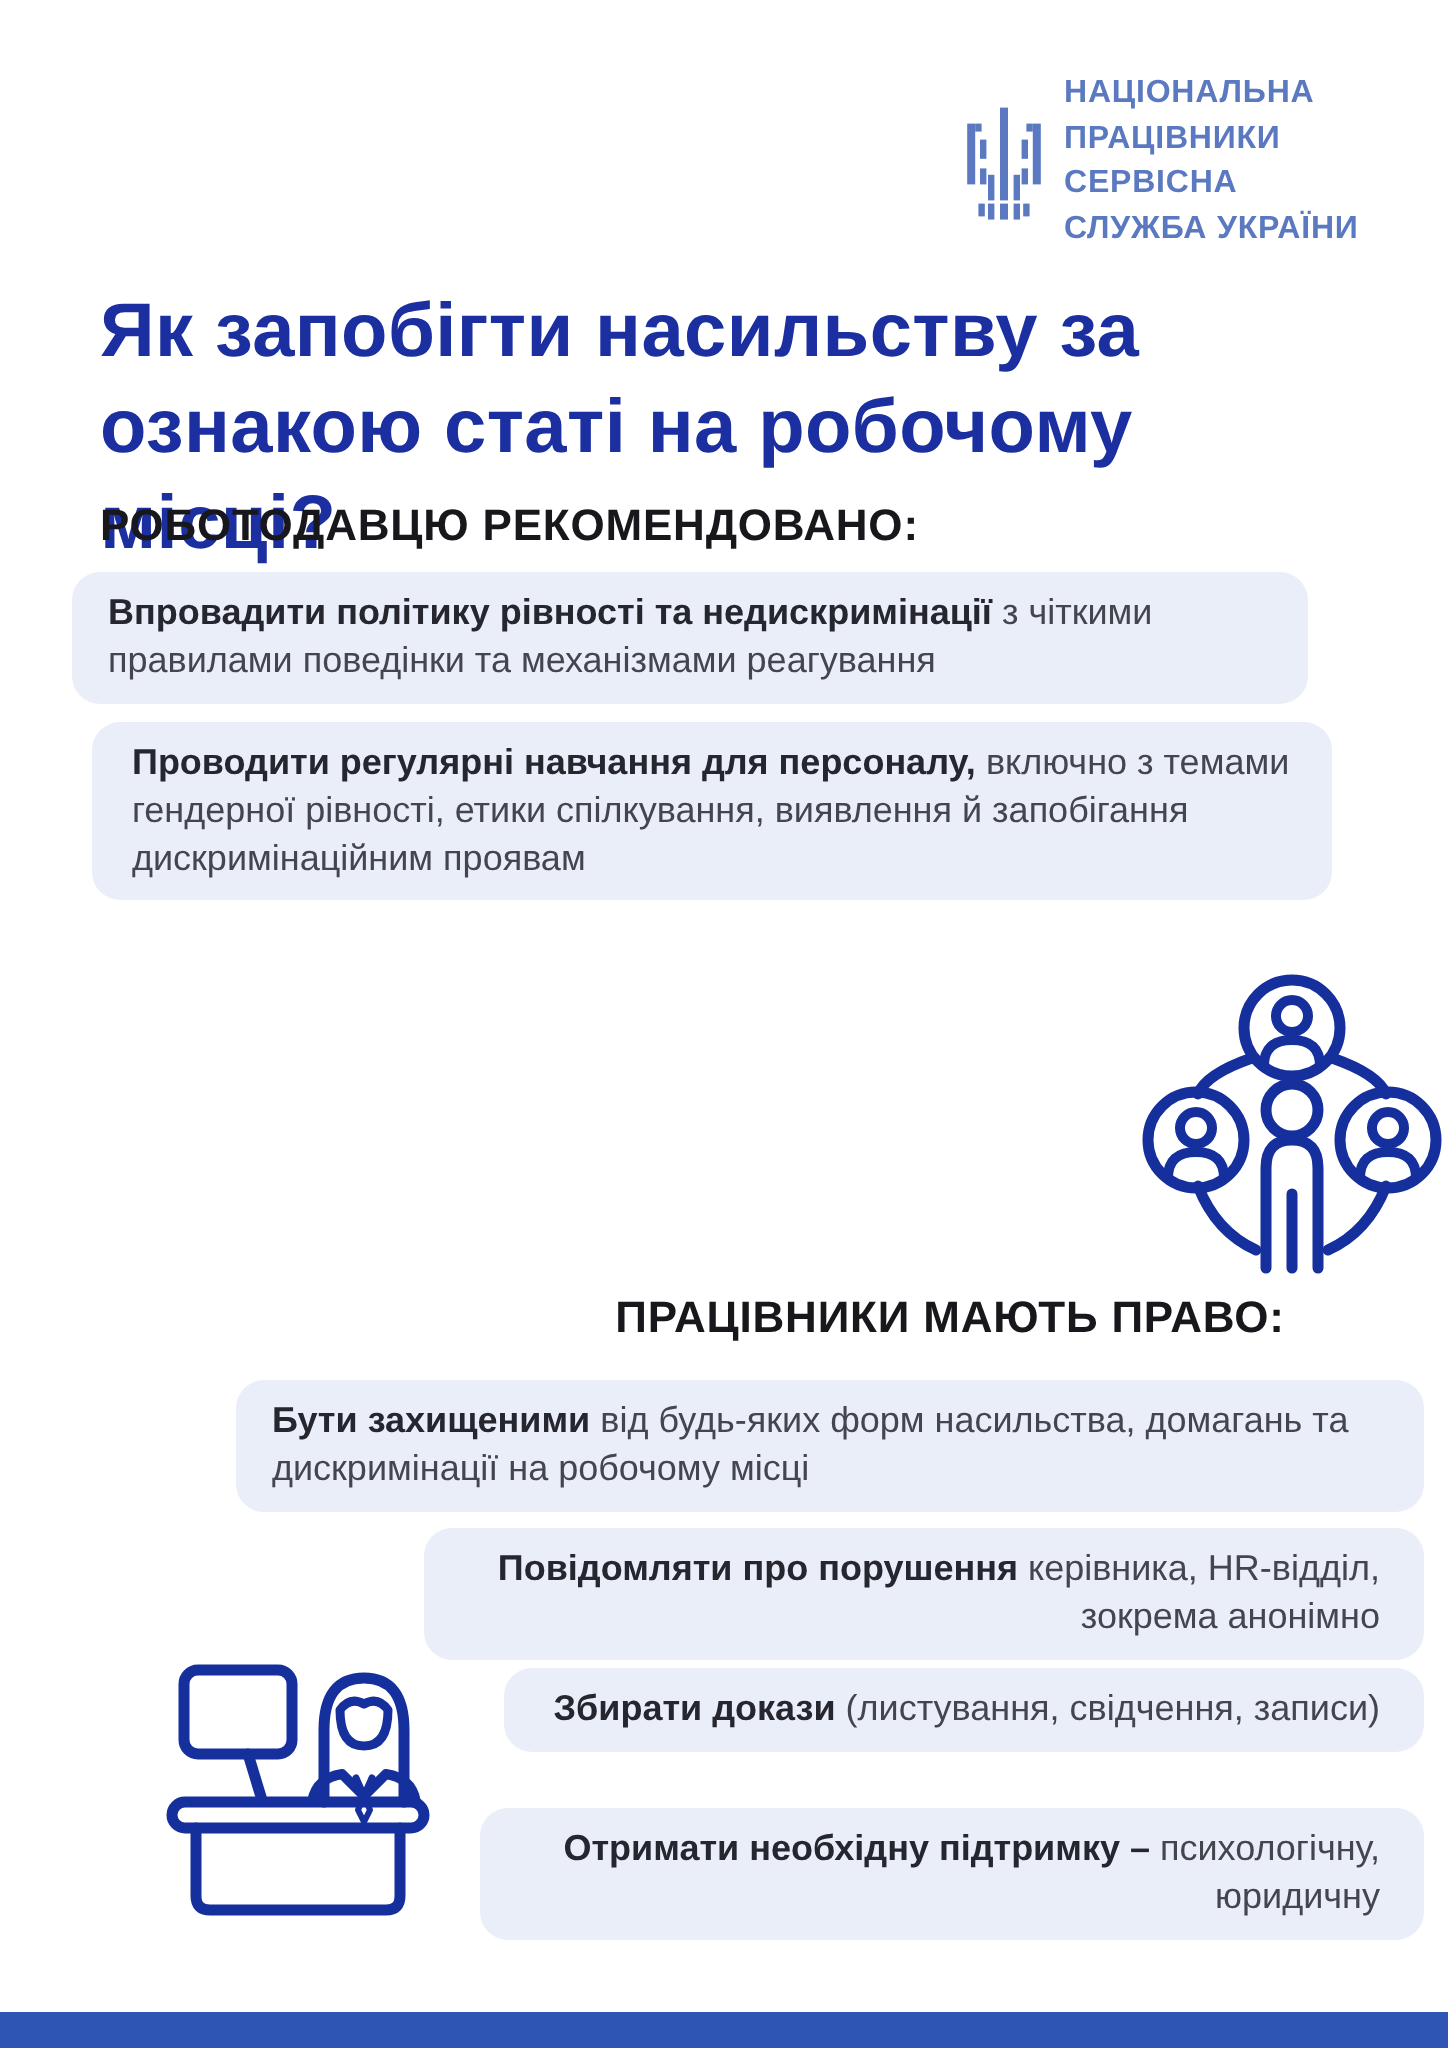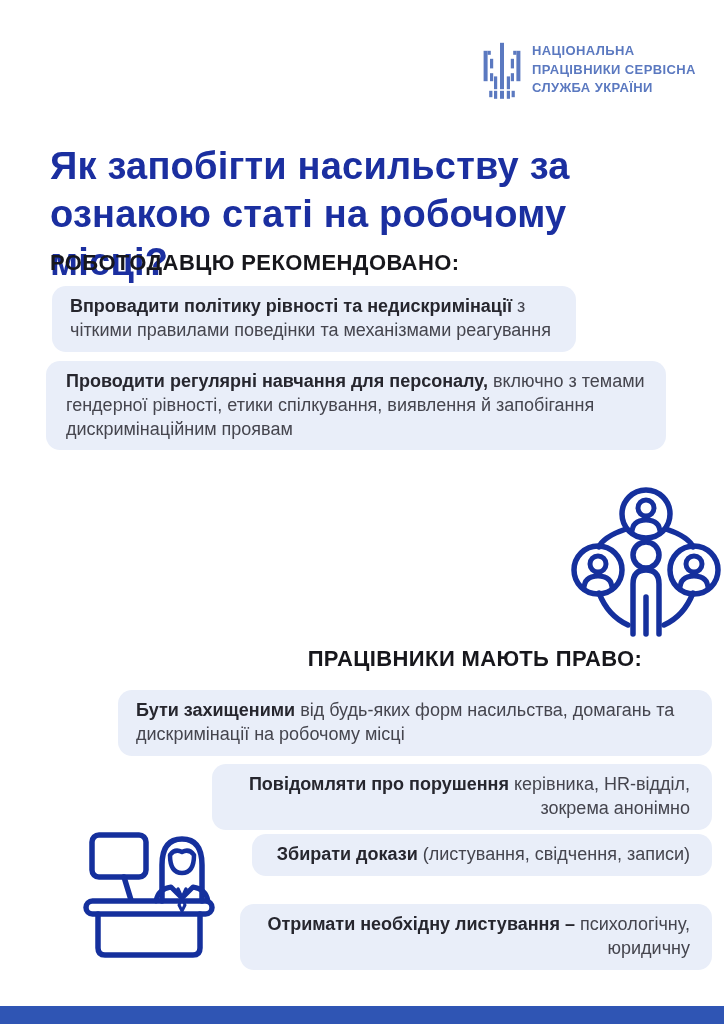--- a/index.html
+++ b/index.html
@@ -2,40 +2,40 @@
 <html><head>
 <meta charset="utf-8">
 <style>
   html,body{margin:0;padding:0;background:#ffffff;}
   .page{
     position:relative;width:724px;height:1024px;background:#ffffff;overflow:hidden;
     font-family:"Liberation Sans", sans-serif;
   }
   
   .logo{position:absolute;top:36px;left:482px;display:flex;align-items:center;gap:10px;}
-  .logo-text{font-size:13px;font-weight:700;color:#5b79c0;letter-spacing:.4px;line-height:1.42;}
+  .logo-text{font-size:16px;font-weight:700;color:#5b79c0;letter-spacing:.4px;line-height:1.42;}
   
   .title{
     position:absolute;left:50px;top:143px;width:580px;
     font-size:38px;line-height:1.26;font-weight:bold;color:#1b2fa0;letter-spacing:.2px;
   }
   
   .sec-head{
     position:absolute;font-size:22px;font-weight:bold;color:#17171c;letter-spacing:.4px;
   }
   .sec-head.employer{left:50px;top:250px;text-align:right;}
   .sec-head.workers{left:250px;top:646px;width:450px;text-align:center;}
   
   .box{
     position:absolute;background:#e9eef9;border-radius:14px;
     padding:9px 18px;font-size:18px;line-height:1.32;color:#45454e;box-sizing:border-box;
   }
   .box b{color:#26262e;}
   .box.r{text-align:right;padding-right:22px;}
-  .eb1{left:52px;top:286px;width:524px;}
+  .eb1{left:36px;top:286px;width:618px;}
   .eb2{left:46px;top:361px;width:620px;padding-left:20px;}
   .eb3{left:46px;top:459px;width:588px;}
   .wb1{left:118px;top:690px;width:594px;}
   .wb2{left:212px;top:764px;width:500px;}
   .wb3{left:252px;top:834px;width:460px;}
   .wb4{left:240px;top:904px;width:472px;}
   
   .net-icon{position:absolute;left:570px;top:484px;width:152px;height:160px;}
   .desk-icon{position:absolute;left:74px;top:810px;width:150px;height:148px;}
   
@@ -117,21 +117,21 @@
   <div class="box r wb2">
     <b>Повідомляти про порушення</b><span> керівника, HR-відділ, зокрема анонімно</span>
   </div>
   <div class="box wb1">
     <b>Бути захищеними</b><span> від будь-яких форм насильства, домагань та дискримінації на робочому місці</span>
   </div>
   <div class="box r wb3">
     <b>Збирати докази</b><span> (листування, свідчення, записи)</span>
   </div>
   <div class="box r wb4">
-    <b>Отримати необхідну листування –</b><span> психологічну, юридичну</span>
+    <b>Отримати необхідну підтримку –</b><span> психологічну, юридичну</span>
   </div>
 
   <div class="desk-icon">
     <svg width="150" height="148" viewBox="0 0 150 148" fill="none" stroke="#15309d" stroke-width="5.5" stroke-linecap="round" stroke-linejoin="round">
 
       <rect x="18" y="25" width="54" height="42" rx="7"></rect>
       <path d="M50,67 L57,90"></path>
 
       <path d="M88,91 L88,55 Q88,29 108,29 Q128,29 128,55 L128,91"></path>
 

